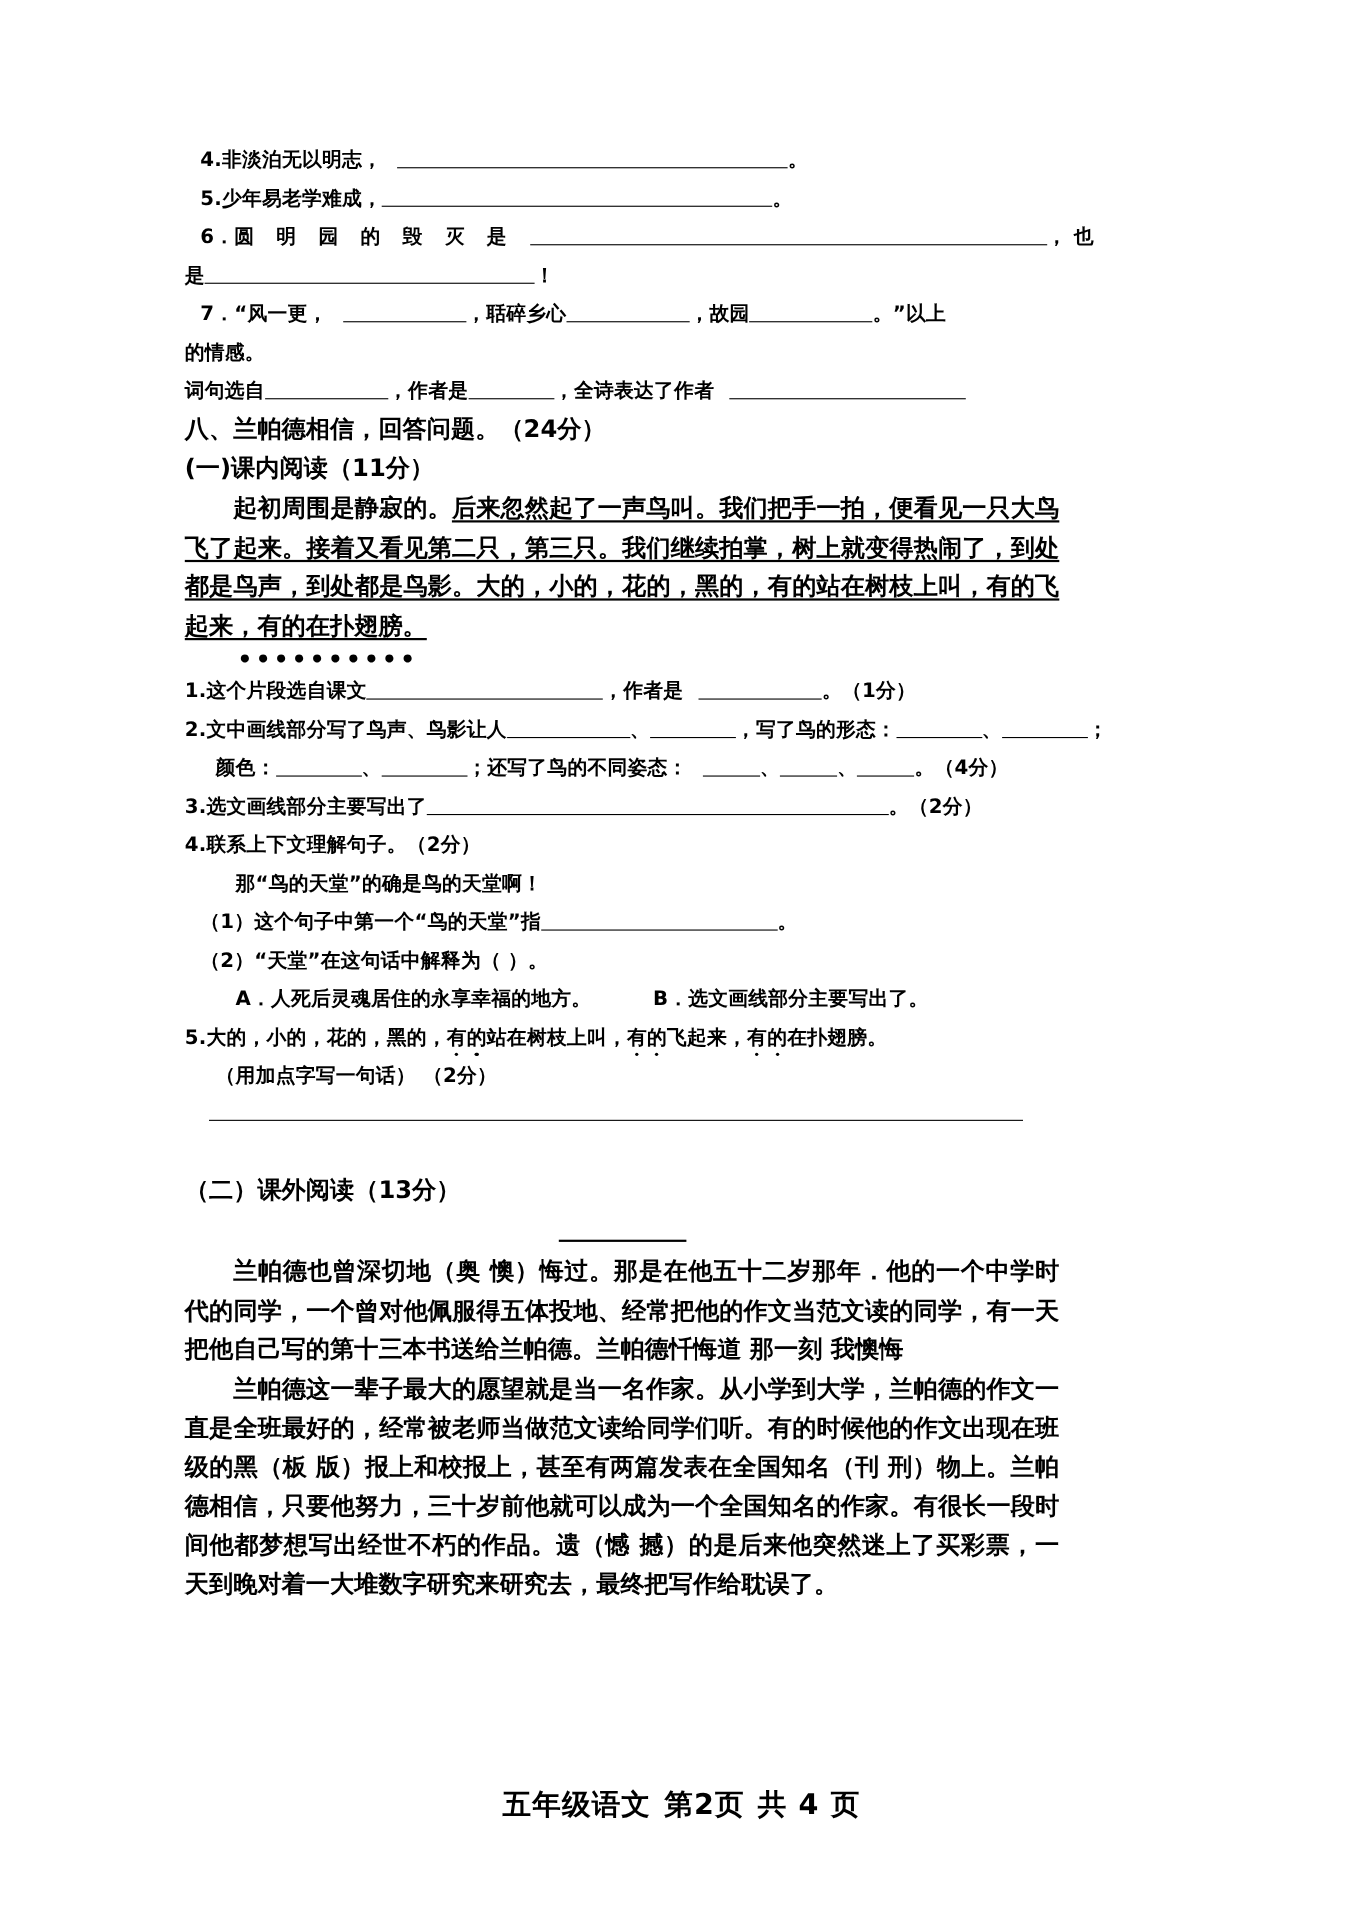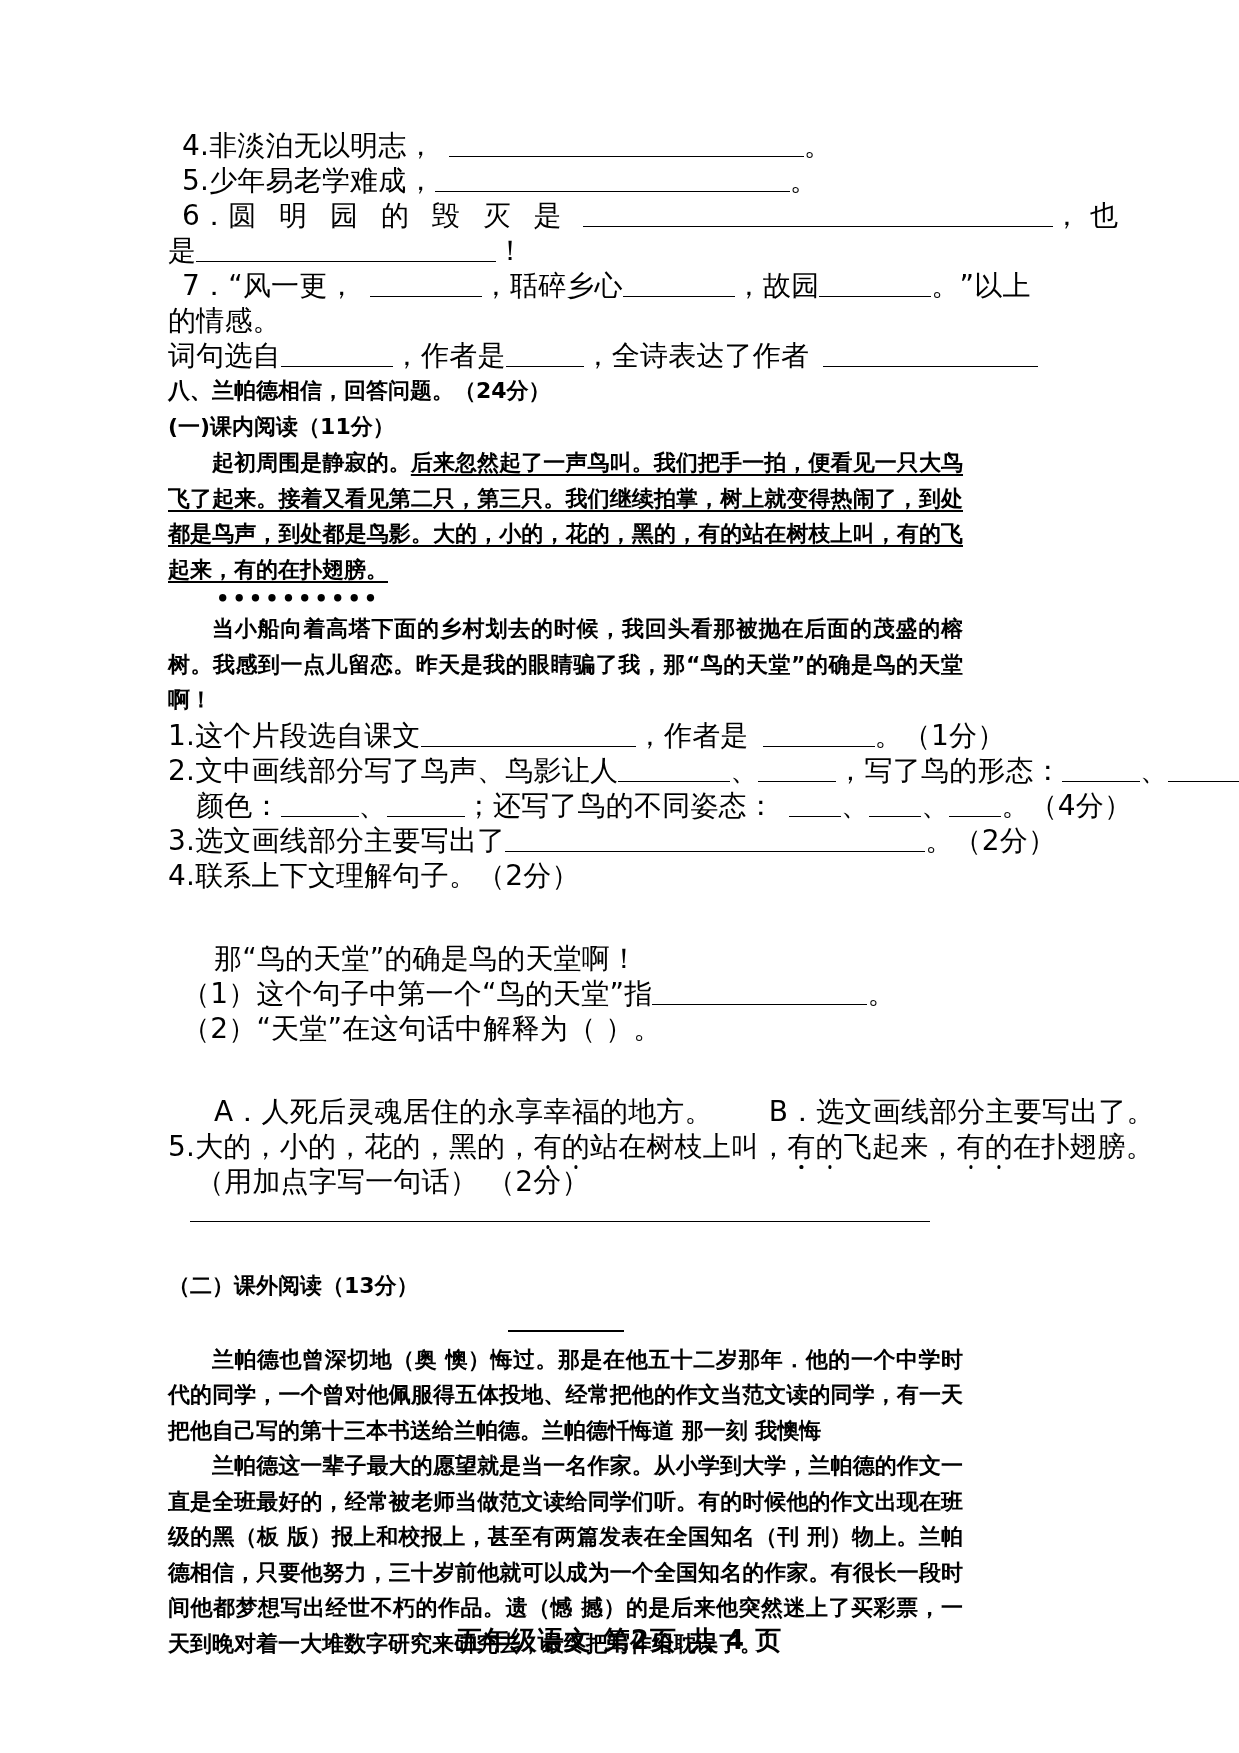--- a/index.html
+++ b/index.html
@@ -23,29 +23,29 @@
   }
   .content {
     position: absolute;
     left: 168px;
     top: 128px;
     width: 795px;
   }
 
   
   .ln {
-    font-size: 28px;
+    font-size: 18px;
     line-height: 35px;
     letter-spacing: 0.2px;
     white-space: nowrap;
-    font-weight: 400;
+    font-weight: 700;
   }
   .indent1 { padding-left: 14px; }
   .indent2 { padding-left: 28px; }
-  .indent3 { padding-left: 46px; margin-top: 48px; }
+  .indent3 { padding-left: 46px; }
 
   
   .blank {
     display: inline-block;
     border-bottom: 1.6px solid #000;
     height: 0.95em;
     vertical-align: -2px;
   }
   .b-xs { width: 52px; }
   .b-sm { width: 78px; }
@@ -176,23 +176,20 @@
     <div class="heading">八、兰帕德相信，回答问题。（24分）</div>
 
     <div class="heading">(一)课内阅读（11分）</div>
 
     <div class="para">
       <span class="first">起初周围是静寂的。</span><span class="passage-underline">后来忽然起了一声鸟叫。我们把手一拍，便看见一只大鸟飞了起来。接着又看见第二只，第三只。我们继续拍掌，树上就变得热闹了，到处都是鸟声，到处都是鸟影。大的，小的，花的，黑的，有的站在树枝上叫，有的飞起来，有的在扑翅膀。</span>
     </div>
 
     <div class="dot-row">••••••••••</div>
 
-    <div class="para">
-      <span class="first">当小船向着高塔下面的乡村划去的时候，我回头看那被抛在后面的茂盛的榕树。我感到一点儿留恋。昨天是我的眼睛骗了我，那“鸟的天堂”的确是鸟的天堂啊！</span>
-    </div>
 
     <div class="ln">
       <span>1.</span><span>这个片段选自课文</span><span class="blank b-xl"></span><span>，作者是</span><span class="spacer-sm"></span><span class="blank b-md"></span><span>。（1分）</span>
     </div>
 
     <div class="ln">
       <span>2.</span><span>文中画线部分写了鸟声、鸟影让人</span><span class="blank b-md"></span><span>、</span><span class="blank b-sm"></span><span>，写了鸟的形态：</span><span class="blank b-sm"></span><span>、</span><span class="blank b-sm"></span><span>；</span>
     </div>
     <div class="ln indent2">
       <span>颜色：</span><span class="blank b-sm"></span><span>、</span><span class="blank b-sm"></span><span>；还写了鸟的不同姿态：</span><span class="spacer-sm"></span><span class="blank b-xs"></span><span>、</span><span class="blank b-xs"></span><span>、</span><span class="blank b-xs"></span><span>。（4分）</span>

